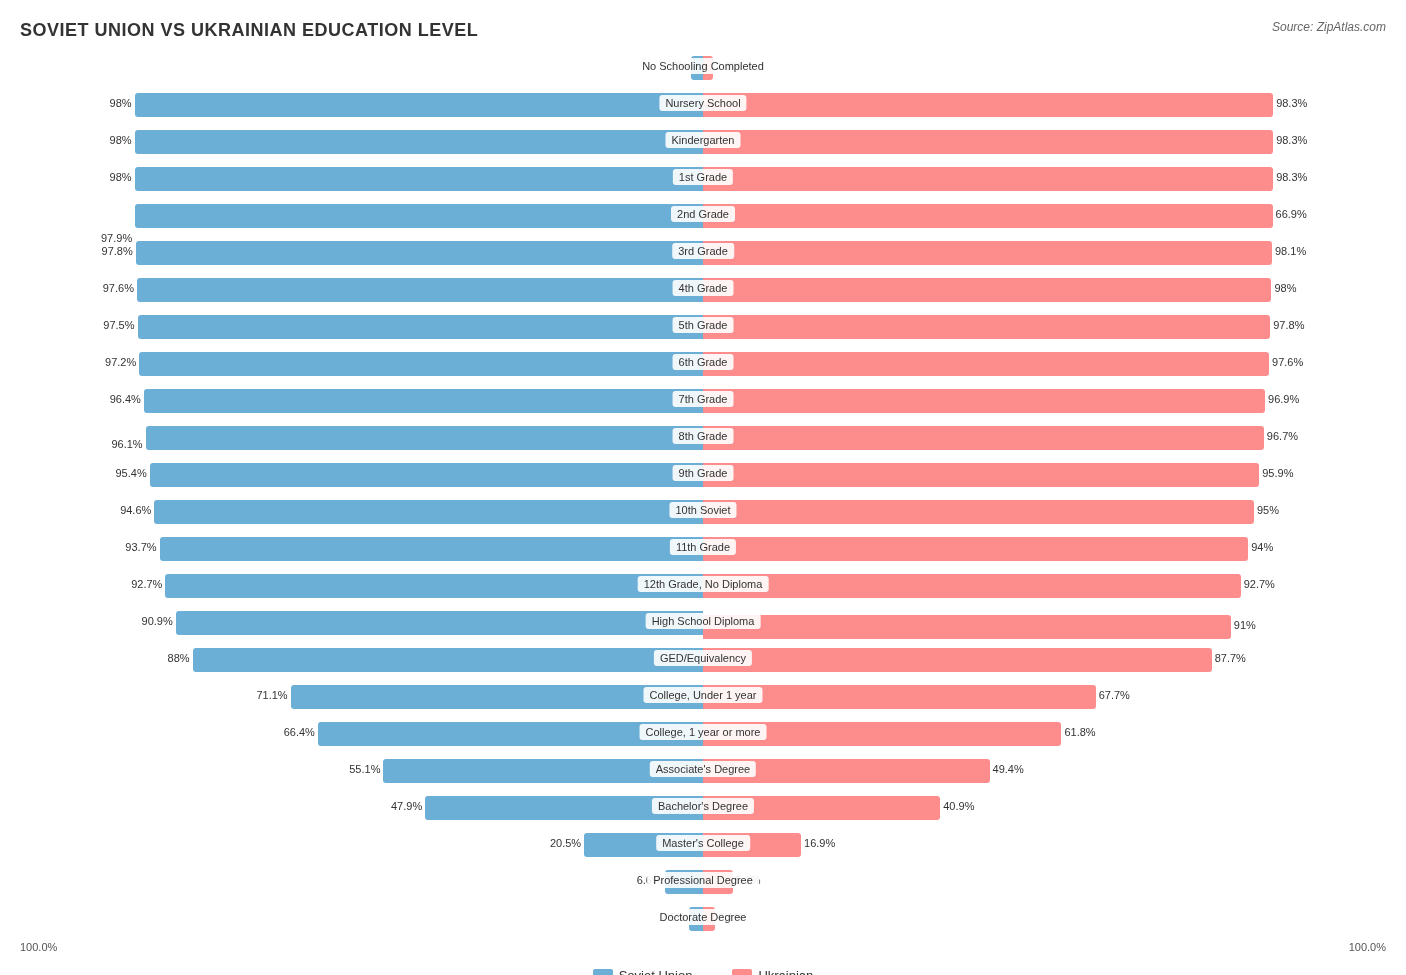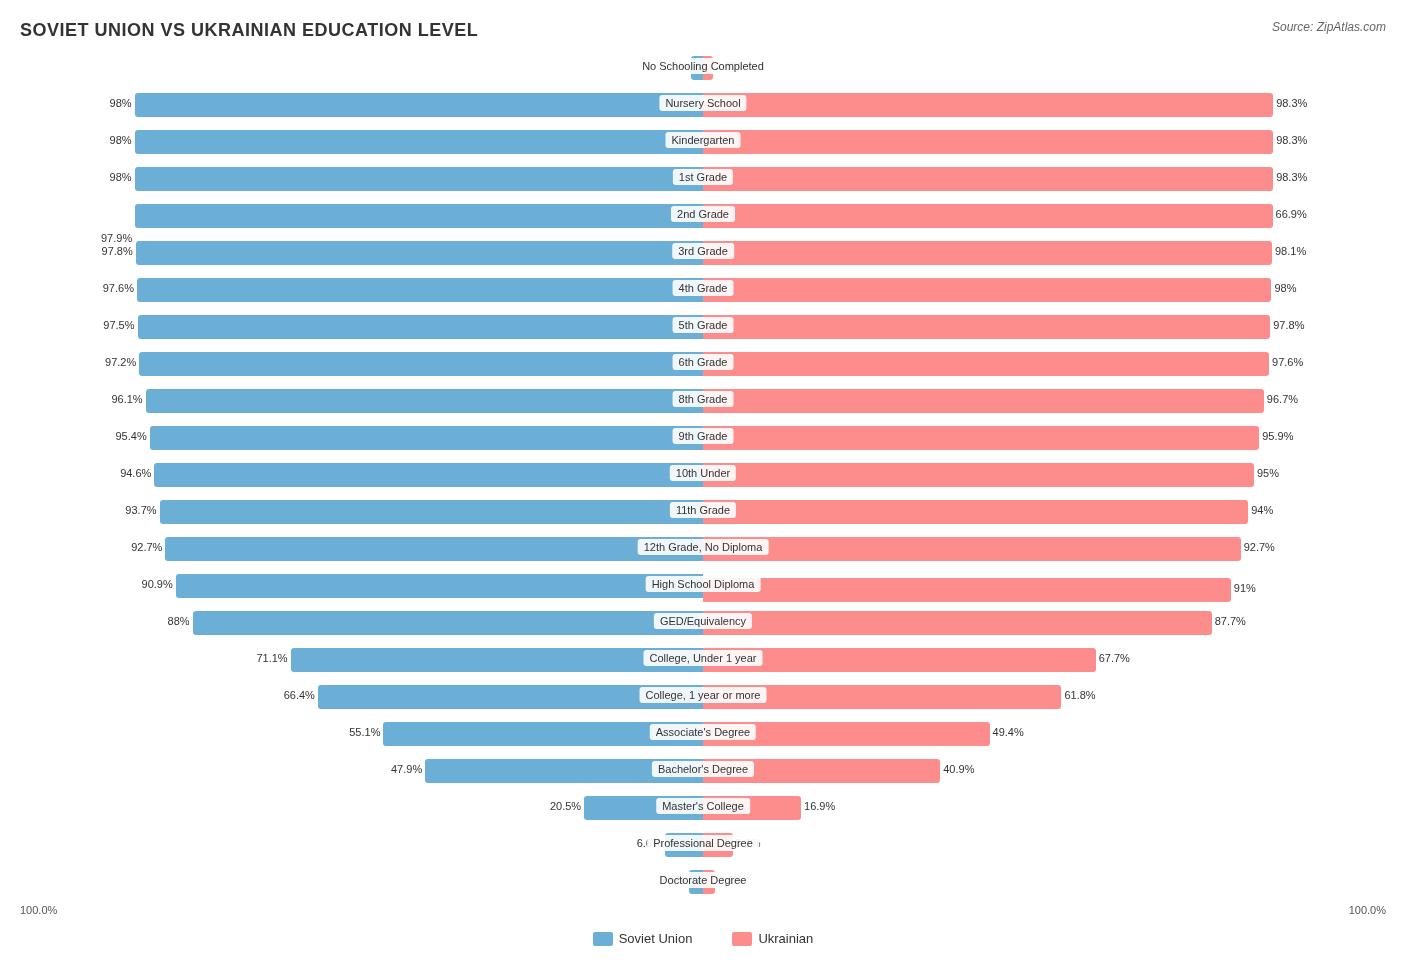--- a/index.html
+++ b/index.html
@@ -299,23 +299,45 @@
             <div style="background:#fd8d8d; height:24px; width:100%; border-radius:0 3px 3px 0; position:absolute; left:0;"></div>
             <span style="position:absolute; left:569.08px; top:4px; font-size:11px; color:#333; white-space:nowrap;">97.6%</span>
           </div>
         </div>
       </div>
     </div>
         <div class="bar-row">
       <div class="bar-row-inner" style="position:relative; height:34px;">
 
         <div style="position:absolute; right:50%; width:580px; height:24px; top:5px; display:flex; justify-content:flex-end; align-items:center;">
+          <div style="position:relative; width:559.12px; height:24px;">
+            <div style="background:#6baed6; height:24px; width:100%; border-radius:3px 0 0 3px; position:absolute; right:0;"></div>
+            <span style="position:absolute; right:562.12px; top:4px; font-size:11px; color:#333; white-space:nowrap; width:40px; text-align:right;">96.4%</span>
+          </div>
+        </div>
+
+        <div class="center-label" style="position:absolute; left:50%; transform:translateX(-50%); font-size:11px; color:#333; background:rgba(255,255,255,0.9); padding:2px 6px; border-radius:3px; white-space:nowrap; z-index:10; top:7px;">
+          7th Grade
+        </div>
+
+        <div style="position:absolute; left:50%; width:580px; height:24px; top:5px; display:flex; justify-content:flex-start; align-items:center;">
+          <div style="position:relative; width:562.0200000000001px; height:24px;">
+            <div style="background:#fd8d8d; height:24px; width:100%; border-radius:0 3px 3px 0; position:absolute; left:0;"></div>
+            <span style="position:absolute; left:565.0200000000001px; top:4px; font-size:11px; color:#333; white-space:nowrap;">96.9%</span>
+          </div>
+        </div>
+      </div>
+    </div>
+        <div class="bar-row">
+      <div class="bar-row-inner" style="position:relative; height:34px;">
+
+        <div style="position:absolute; right:50%; width:580px; height:24px; top:5px; display:flex; justify-content:flex-end; align-items:center;">
           <div style="position:relative; width:557.38px; height:24px;">
             <div style="background:#6baed6; height:24px; width:100%; border-radius:3px 0 0 3px; position:absolute; right:0;"></div>
-            <span style="position:absolute; right:560.38px; top:4px; font-size:11px; color:#333; white-space:nowrap; width:40px; text-align:right;">96.1%</span>
+            <span style="position:absolute; right:560.38px; top:12px; font-size:11px; color:#333; white-space:nowrap; width:40px; text-align:right;">96.1%</span>
           </div>
         </div>
 
         <div class="center-label" style="position:absolute; left:50%; transform:translateX(-50%); font-size:11px; color:#333; background:rgba(255,255,255,0.9); padding:2px 6px; border-radius:3px; white-space:nowrap; z-index:10; top:7px;">
           8th Grade
         </div>
 
         <div style="position:absolute; left:50%; width:580px; height:24px; top:5px; display:flex; justify-content:flex-start; align-items:center;">
           <div style="position:relative; width:560.86px; height:24px;">
             <div style="background:#fd8d8d; height:24px; width:100%; border-radius:0 3px 3px 0; position:absolute; left:0;"></div>
@@ -350,21 +372,21 @@
       <div class="bar-row-inner" style="position:relative; height:34px;">
 
         <div style="position:absolute; right:50%; width:580px; height:24px; top:5px; display:flex; justify-content:flex-end; align-items:center;">
           <div style="position:relative; width:548.68px; height:24px;">
             <div style="background:#6baed6; height:24px; width:100%; border-radius:3px 0 0 3px; position:absolute; right:0;"></div>
             <span style="position:absolute; right:551.68px; top:4px; font-size:11px; color:#333; white-space:nowrap; width:40px; text-align:right;">94.6%</span>
           </div>
         </div>
 
         <div class="center-label" style="position:absolute; left:50%; transform:translateX(-50%); font-size:11px; color:#333; background:rgba(255,255,255,0.9); padding:2px 6px; border-radius:3px; white-space:nowrap; z-index:10; top:7px;">
-          10th Under
+          10th Soviet
         </div>
 
         <div style="position:absolute; left:50%; width:580px; height:24px; top:5px; display:flex; justify-content:flex-start; align-items:center;">
           <div style="position:relative; width:551px; height:24px;">
             <div style="background:#fd8d8d; height:24px; width:100%; border-radius:0 3px 3px 0; position:absolute; left:0;"></div>
             <span style="position:absolute; left:554px; top:4px; font-size:11px; color:#333; white-space:nowrap;">95%</span>
           </div>
         </div>
       </div>
     </div>

